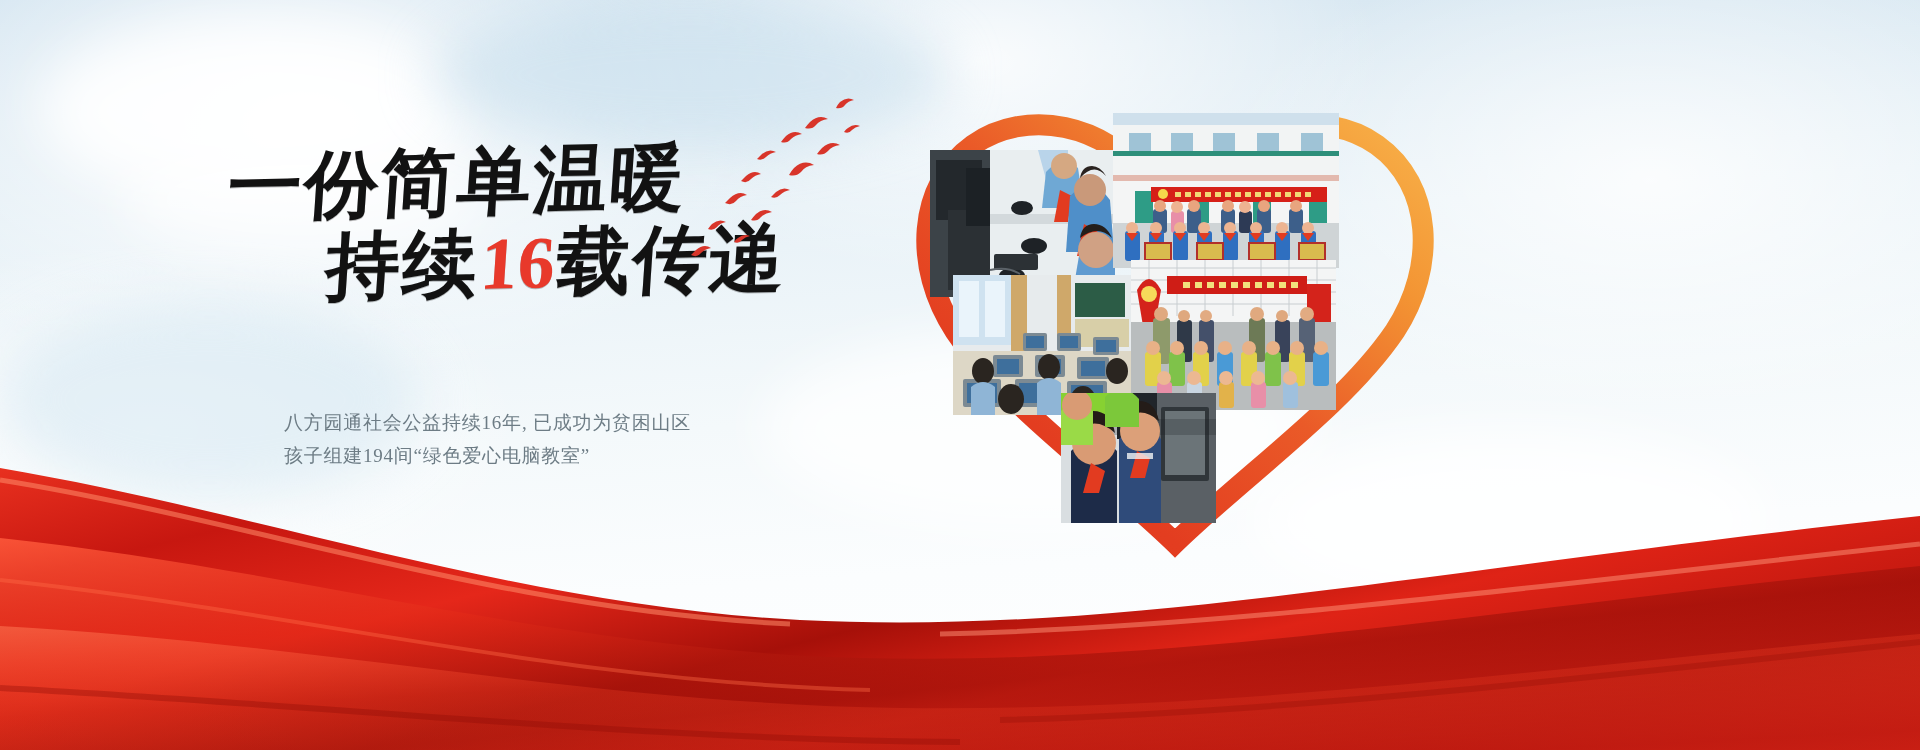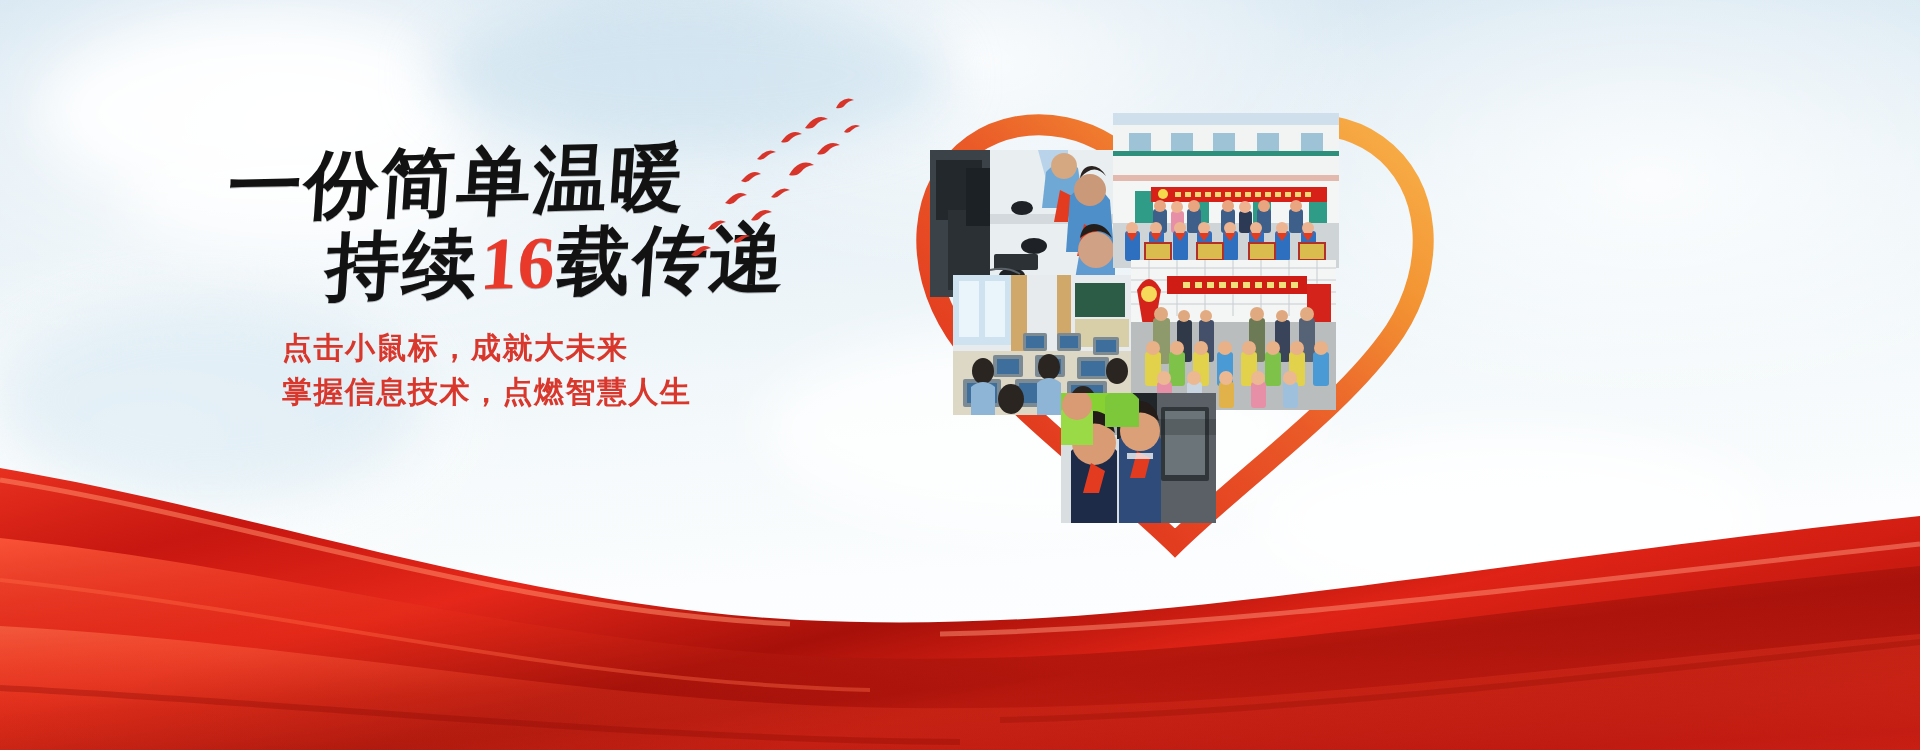--- a/index.html
+++ b/index.html
@@ -96,25 +96,25 @@
   <div class="cloud c5"></div>
   <div class="cloud c6"></div>
 
   <div class="text-block">
 
     <div class="headline">
       <span class="l1">一份简单温暖</span>
       <span class="l2"><span>持续</span><span class="num">16</span><span>载传递</span></span>
     </div>
 
-    <div class="sub">
-      <span>点击小鼠标，成就大未来</span>
-      <span>掌握信息技术，点燃智慧人生</span>
+
+    <div class="desc">
+      <span>八方园通社会公益持续16年, 已成功为贫困山区</span>
+      <span>孩子组建194间“绿色爱心电脑教室”</span>
     </div>
-
   </div>
 
   <div class="birds">
     <svg width="210" height="200" viewBox="0 0 210 200">
       <g fill="#d8352a">
         <path d="M150 22 q7 -6 14 -2 q-6 1 -9 5 q-3 4 -9 3 q2 -4 4 -6z"></path>
         <path d="M120 42 q9 -8 18 -3 q-8 1 -12 6 q-4 5 -11 3 q3 -4 5 -6z"></path>
         <path d="M158 48 q6 -5 12 -2 q-5 1 -8 4 q-3 4 -8 2 q2 -3 4 -4z"></path>
         <path d="M96 56 q8 -7 16 -2 q-7 1 -11 5 q-4 5 -10 3 q3 -4 5 -6z"></path>
         <path d="M132 68 q9 -8 18 -3 q-8 1 -12 6 q-5 5 -11 3 q3 -4 5 -6z"></path>

